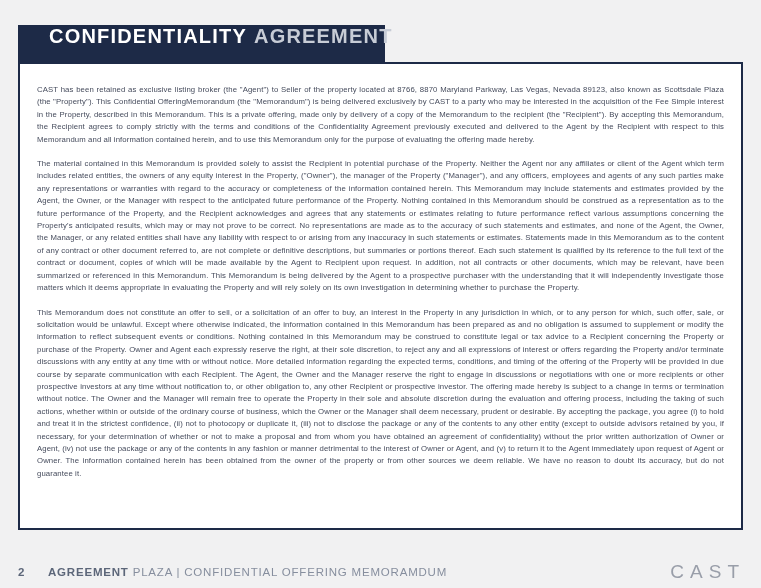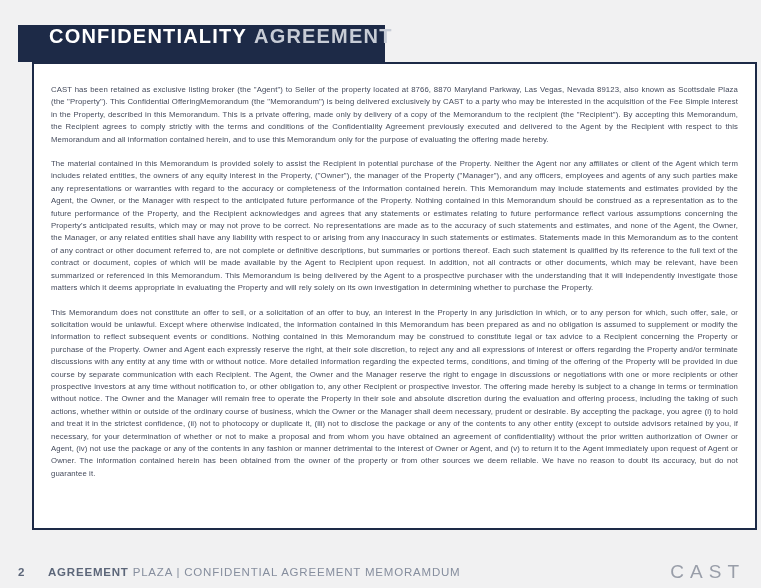--- a/index.html
+++ b/index.html
@@ -23,21 +23,21 @@
   .title-bold {
     color: #ffffff; font-size: 20px; font-weight: 800;
     letter-spacing: 1.2px; white-space: pre;
   }
   .title-light {
     color: #c7ccd6; font-size: 20px; font-weight: 700;
     letter-spacing: 1.2px; margin-left: 7px; white-space: pre;
   }
   .content-box {
     position: absolute;
-    left: 32px; top: 62px;
+    left: 18px; top: 62px;
     width: 725px; height: 468px;
     background: #ffffff;
     border: 2px solid #1d2a47;
     box-sizing: border-box;
     padding: 20px 17px 14px 17px;
     z-index: 1;
   }
   .content-box p {
     margin: 0 0 12px 0;
     font-size: 7.75px;
@@ -79,15 +79,15 @@
 </div>
 
 <div class="content-box">
   <p>CAST has been retained as exclusive listing broker (the "Agent") to Seller of the property located at 8766, 8870 Maryland Parkway, Las Vegas, Nevada 89123, also known as Scottsdale Plaza (the "Property"). This Confidential OfferingMemorandum (the "Memorandum") is being delivered exclusively by CAST to a party who may be interested in the acquisition of the Fee Simple interest in the Property, described in this Memorandum. This is a private offering, made only by delivery of a copy of the Memorandum to the recipient (the "Recipient"). By accepting this Memorandum, the Recipient agrees to comply strictly with the terms and conditions of the Confidentiality Agreement previously executed and delivered to the Agent by the Recipient with respect to this Memorandum and all information contained herein, and to use this Memorandum only for the purpose of evaluating the offering made hereby.</p>
   <p>The material contained in this Memorandum is provided solely to assist the Recipient in potential purchase of the Property. Neither the Agent nor any affiliates or client of the Agent which term includes related entities, the owners of any equity interest in the Property, ("Owner"), the manager of the Property ("Manager"), and any officers, employees and agents of any such parties make any representations or warranties with regard to the accuracy or completeness of the information contained herein. This Memorandum may include statements and estimates provided by the Agent, the Owner, or the Manager with respect to the anticipated future performance of the Property. Nothing contained in this Memorandum should be construed as a representation as to the future performance of the Property, and the Recipient acknowledges and agrees that any statements or estimates relating to future performance reflect various assumptions concerning the Property's anticipated results, which may or may not prove to be correct. No representations are made as to the accuracy of such statements and estimates, and none of the Agent, the Owner, the Manager, or any related entities shall have any liability with respect to or arising from any inaccuracy in such statements or estimates. Statements made in this Memorandum as to the content of any contract or other document referred to, are not complete or definitive descriptions, but summaries or portions thereof. Each such statement is qualified by its reference to the full text of the contract or document, copies of which will be made available by the Agent to Recipient upon request. In addition, not all contracts or other documents, which may be relevant, have been summarized or referenced in this Memorandum. This Memorandum is being delivered by the Agent to a prospective purchaser with the understanding that it will independently investigate those matters which it deems appropriate in evaluating the Property and will rely solely on its own investigation in determining whether to purchase the Property.</p>
   <p>This Memorandum does not constitute an offer to sell, or a solicitation of an offer to buy, an interest in the Property in any jurisdiction in which, or to any person for which, such offer, sale, or solicitation would be unlawful. Except where otherwise indicated, the information contained in this Memorandum has been prepared as and no obligation is assumed to supplement or modify the information to reflect subsequent events or conditions. Nothing contained in this Memorandum may be construed to constitute legal or tax advice to a Recipient concerning the Property or purchase of the Property. Owner and Agent each expressly reserve the right, at their sole discretion, to reject any and all expressions of interest or offers regarding the Property and/or terminate discussions with any entity at any time with or without notice. More detailed information regarding the expected terms, conditions, and timing of the offering of the Property will be provided in due course by separate communication with each Recipient. The Agent, the Owner and the Manager reserve the right to engage in discussions or negotiations with one or more recipients or other prospective investors at any time without notification to, or other obligation to, any other Recipient or prospective investor. The offering made hereby is subject to a change in terms or termination without notice. The Owner and the Manager will remain free to operate the Property in their sole and absolute discretion during the evaluation and offering process, including the taking of such actions, whether within or outside of the ordinary course of business, which the Owner or the Manager shall deem necessary, prudent or desirable. By accepting the package, you agree (i) to hold and treat it in the strictest confidence, (ii) not to photocopy or duplicate it, (iii) not to disclose the package or any of the contents to any other entity (except to outside advisors retained by you, if necessary, for your determination of whether or not to make a proposal and from whom you have obtained an agreement of confidentiality) without the prior written authorization of Owner or Agent, (iv) not use the package or any of the contents in any fashion or manner detrimental to the interest of Owner or Agent, and (v) to return it to the Agent immediately upon request of Agent or Owner. The information contained herein has been obtained from the owner of the property or from other sources we deem reliable. We have no reason to doubt its accuracy, but do not guarantee it.</p>
 </div>
 
 <div class="footer">
   <span class="page-number">2</span>
-  <span class="footer-title"><span class="strong">AGREEMENT</span><span> PLAZA | CONFIDENTIAL AGREEMENT MEMORAMDUM</span></span>
+  <span class="footer-title"><span class="strong">AGREEMENT</span><span> PLAZA | CONFIDENTIAL OFFERING MEMORAMDUM</span></span>
   <span class="brand-logo">CAST</span>
 </div>
 
 </body></html>

